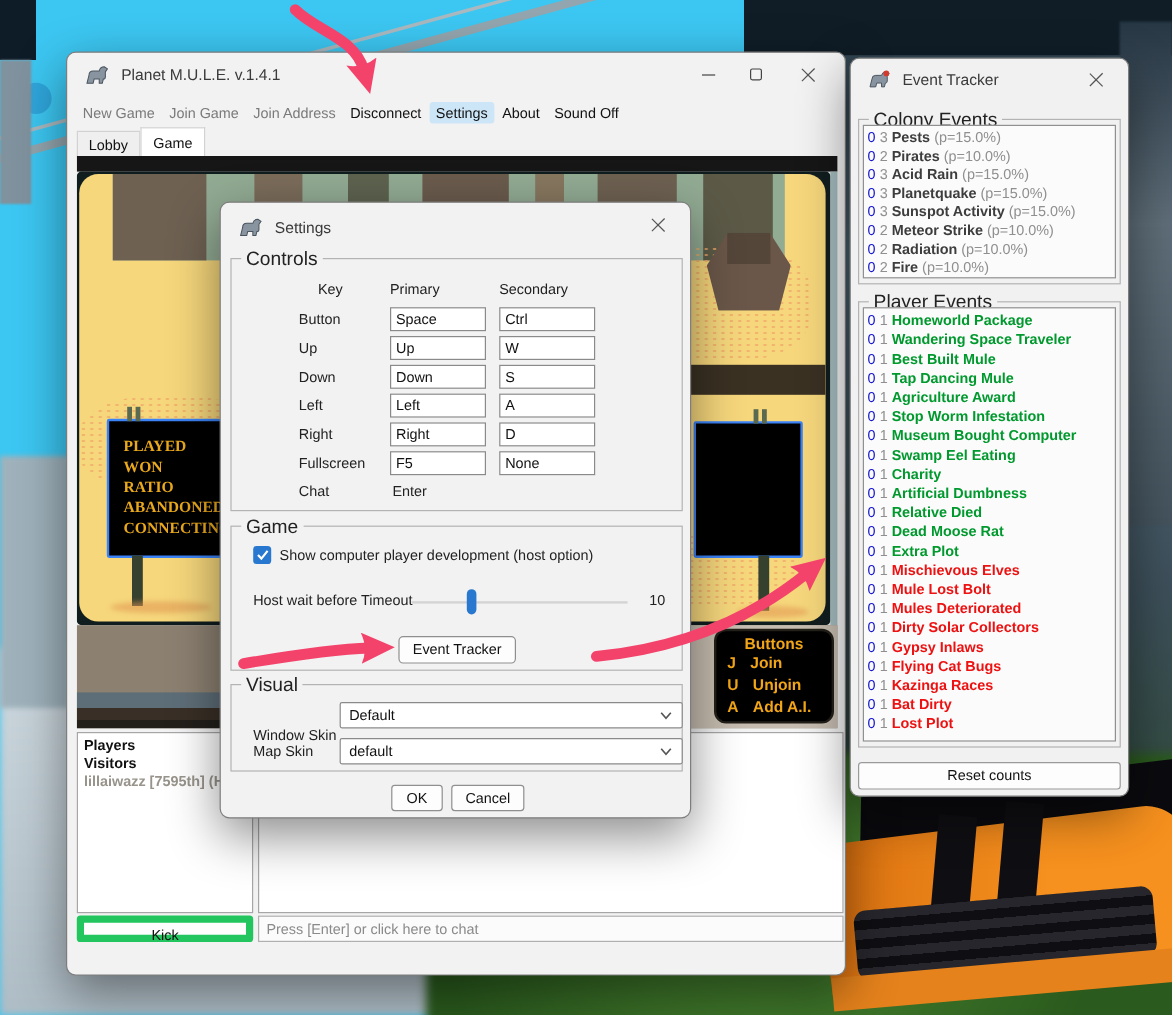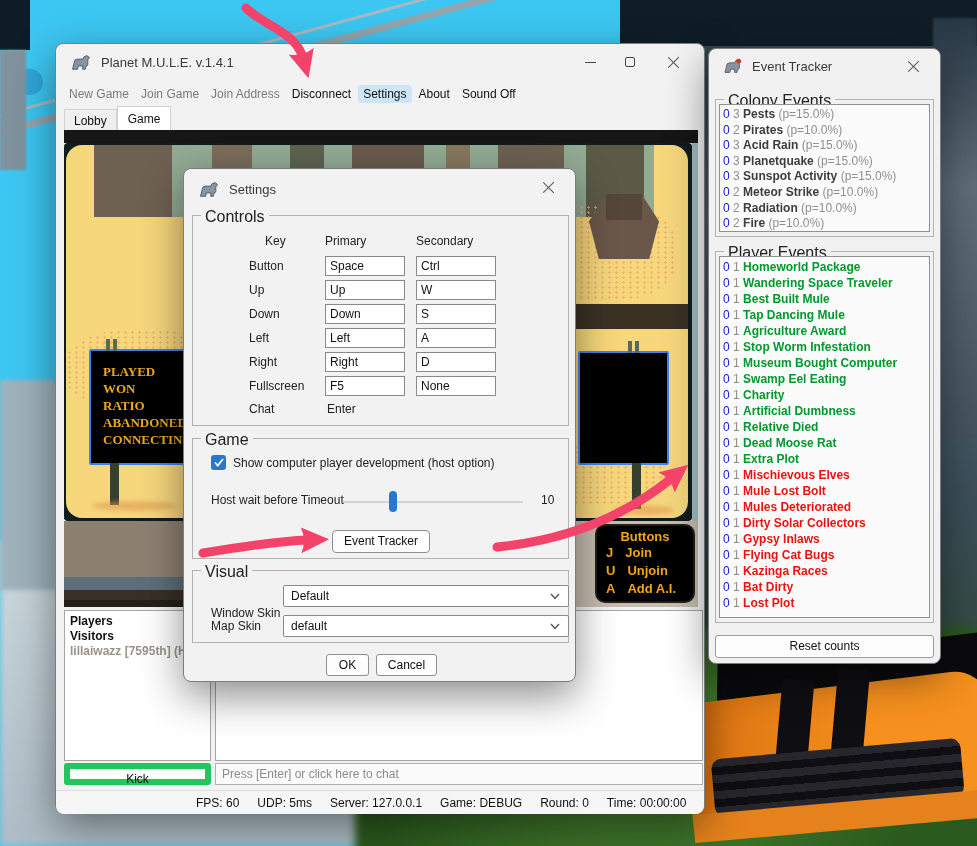--- a/index.html
+++ b/index.html
@@ -296,35 +296,20 @@
 
     <div class="players-box">
       <div class="pl-head">Players</div>
       <div class="pl-head">Visitors</div>
       <div class="pl-visitor">lillaiwazz [7595th] (H</div>
     </div>
     <div class="chat-box"></div>
     <div class="kick-btn">Kick</div>
     <input class="chat-input" placeholder="Press [Enter] or click here to chat" style="">
 
-    <div class="statusbar">
-
-        <span class="status-seg">FPS: 60</span>
-
-        <span class="status-seg">UDP: 5ms</span>
-
-        <span class="status-seg">Server: 127.0.0.1</span>
-
-        <span class="status-seg">Game: DEBUG</span>
-
-        <span class="status-seg">Round: 0</span>
-
-        <span class="status-seg">Time: 00:00:00</span>
-
-    </div>
   </div>
 
   <div class="win" id="settings-dialog">
     <div class="titlebar">
       <svg width="22" height="17" viewBox="0 0 24 20">
         <path d="M2 18 L4 10 Q4 6 8 6 L14 6 Q15 2 19 2 L22 4 L20 7 L20 12 Q20 14 18 14 L17 18 L14 18 L14 14 L9 14 L8 18 Z" fill="#8894a0" stroke="#4a545e" stroke-width="1"></path>
       </svg>
       <span class="wtitle">Settings</span>
       <div class="winctl">
         <div class="winbtn">

